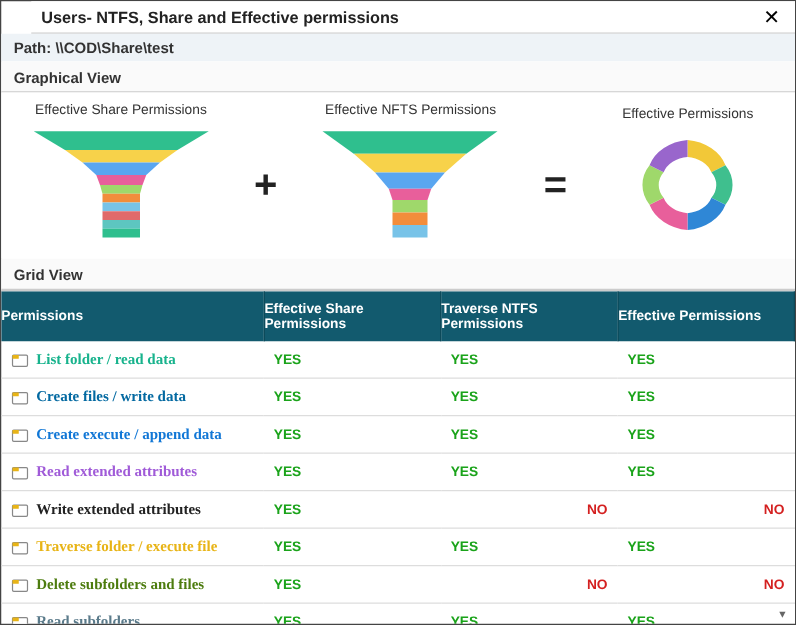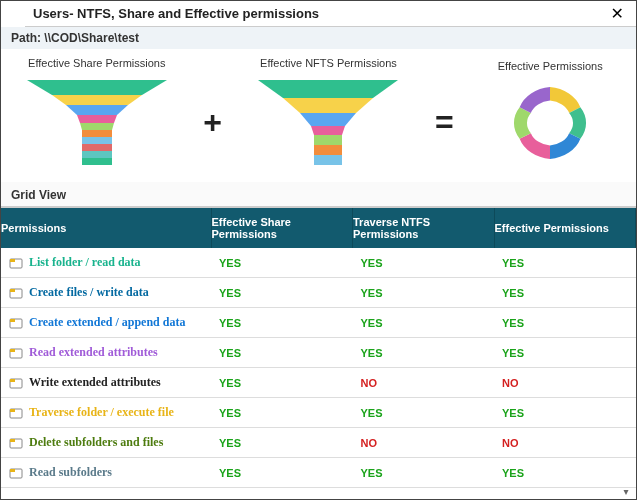--- a/index.html
+++ b/index.html
@@ -17,38 +17,39 @@
 svg { display: block; }
 .grid-wrap { flex: 1; overflow: hidden; position: relative; border-top: 1px solid #ccc; }
 .grid { width: 100%; border-collapse: collapse; table-layout: fixed; }
 .grid thead th { background: #125a6e; color: #fff; font-size: 11px; font-weight: 700; text-align: left; padding: 8px 0; border-right: 1px solid #0d4a5a; }
 .grid thead th:first-child { width: 210px; }
 .grid tbody td { border-bottom: 1px solid #ddd; padding: 7px 8px; font-size: 11px; font-weight: 700; vertical-align: middle; }
 .grid tbody tr td:first-child { font-size: 12px; }
 .perm-name { display: flex; align-items: center; gap: 6px; font-family: Liberation Serif, serif; }
 .perm-icon { width: 14px; height: 14px; display: inline-flex; align-items: center; justify-content: center; }
 .val-yes { color: #1aa31a; }
-.val-no { color: #d42020; }
+.val-no { color: #d42020; text-align: right; }
 .scroll-indicator { position: absolute; right: 2px; top: 28px; bottom: 2px; width: 16px; display: flex; flex-direction: column; justify-content: flex-end; pointer-events: none; }
 .scroll-down { font-size: 10px; color: #666; text-align: center; }
 </style>
 </head>
 <body>
 
 <div class="window">
   <div class="titlebar">
     <span class="title">Users- NTFS, Share and Effective permissions</span>
     <span class="close">✕</span>
   </div>
 
   <div class="pathbar">
     <span>Path:</span>
     <span>\\COD\Share\test</span>
   </div>
 
+  <div class="section-label">Graphical View</div>
 
   <div class="graphical">
     <div class="graph-block">
       <div class="graph-title">Effective Share Permissions</div>
       <svg width="150" height="95">
         <polygon points="5,5 145,5 120,20 30,20" fill="#2fbf8e"></polygon>
         <polygon points="30,20 120,20 106,30 44,30" fill="#f7d24a"></polygon>
         <polygon points="44,30 106,30 95,40 55,40" fill="#5aa6f0"></polygon>
         <polygon points="55,40 95,40 92,48 58,48" fill="#e85f9b"></polygon>
         <polygon points="58,48 92,48 90,55 60,55" fill="#9fd86b"></polygon>
@@ -139,21 +140,21 @@
           </tr>
           <tr>
             <td>
               <div class="perm-name">
                 <span class="perm-icon">
                   <svg width="14" height="14" viewBox="0 0 14 14">
                     <rect x="1" y="3" width="12" height="9" rx="1" fill="#fff" stroke="#888" stroke-width="1"></rect>
                     <rect x="1" y="3" width="5" height="3" fill="#e8b417"></rect>
                   </svg>
                 </span>
-                <span style="color:#1177d6">Create extended / append data</span>
+                <span style="color:#1177d6">Create execute / append data</span>
               </div>
             </td>
             <td class="val-yes">YES</td>
             <td class="val-yes">YES</td>
             <td class="val-yes">YES</td>
           </tr>
           <tr>
             <td>
               <div class="perm-name">
                 <span class="perm-icon">

